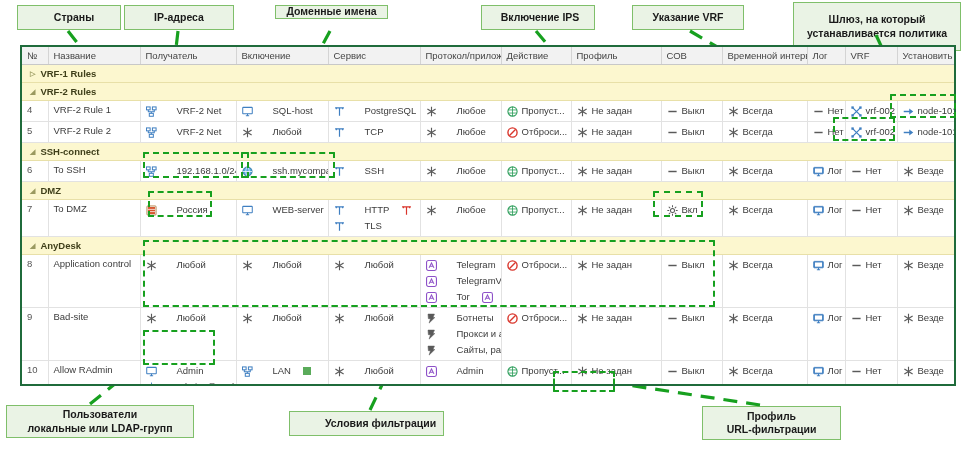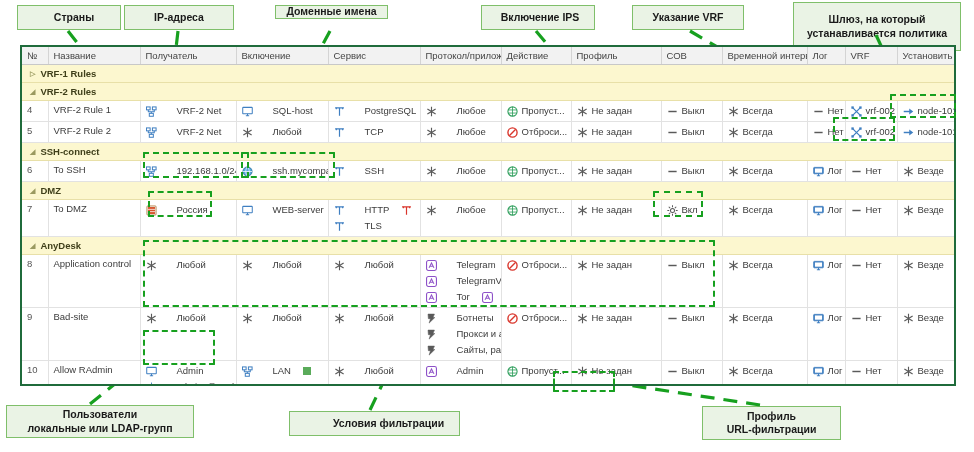--- a/index.html
+++ b/index.html
@@ -111,21 +111,21 @@
 <div class="callout" style="left:481px; top:5px;  width:114px; height:25px;padding-left:8px;">Включение IPS</div>
 
 <div class="callout" style="left:632px; top:5px;  width:112px; height:25px;">Указание VRF</div>
 
 <div class="callout callout-multiline" style="left:793px; top:2px;  width:168px; height:49px; white-space:pre-line;">Шлюз, на который
 устанавливается политика</div>
 
 <div class="callout" style="left:6px;   top:405px; width:188px; height:33px; white-space:pre-line;">Пользователи
 локальные или LDAP-групп</div>
 
-<div class="callout" style="left:289px; top:411px; width:171px; height:25px;padding-left:32px;">Условия фильтрации</div>
+<div class="callout" style="left:289px; top:411px; width:155px; height:25px;padding-left:32px;">Условия фильтрации</div>
 
 <div class="callout" style="left:702px; top:406px; width:139px; height:34px; white-space:pre-line;">Профиль
 URL-фильтрации</div>
 
 <svg id="leaders">
   <g stroke="#17a01f" stroke-width="3.2" fill="none" stroke-linecap="butt">
 
     <path d="M68,31 L200,200" stroke-dasharray="14,9"></path>
 
     <path d="M178,31 L163,160" stroke-dasharray="14,9"></path>

